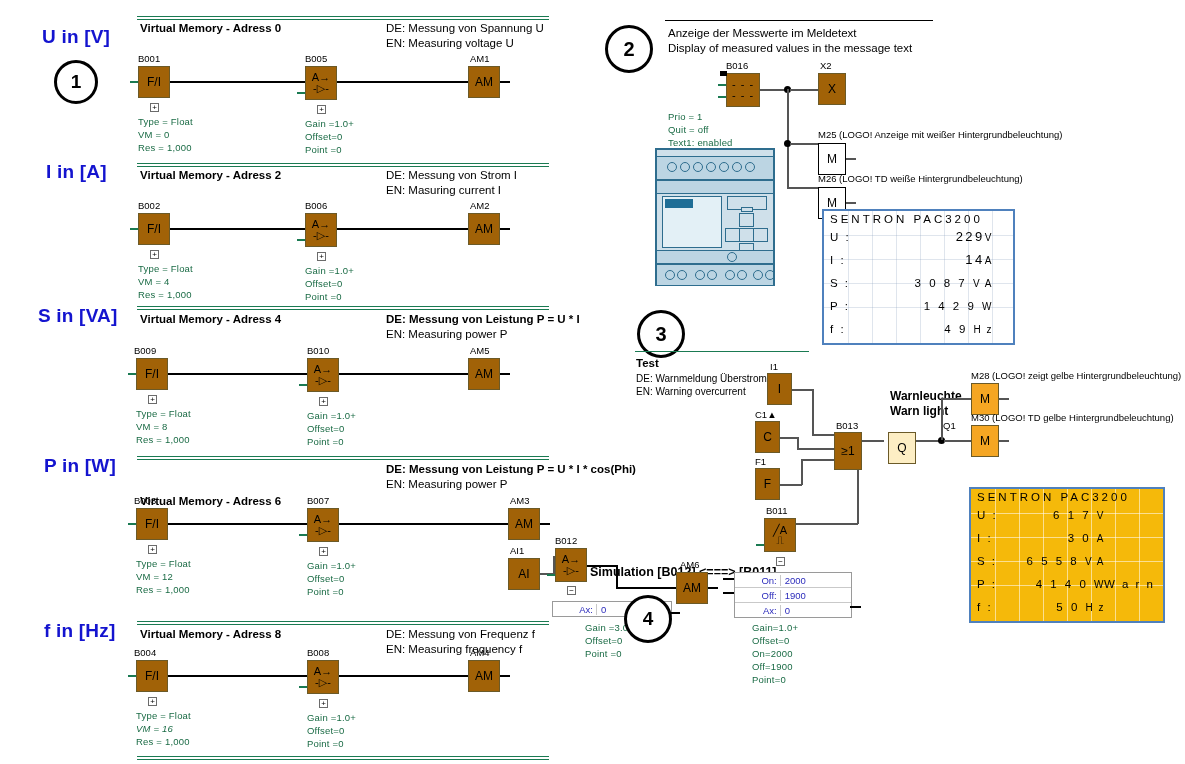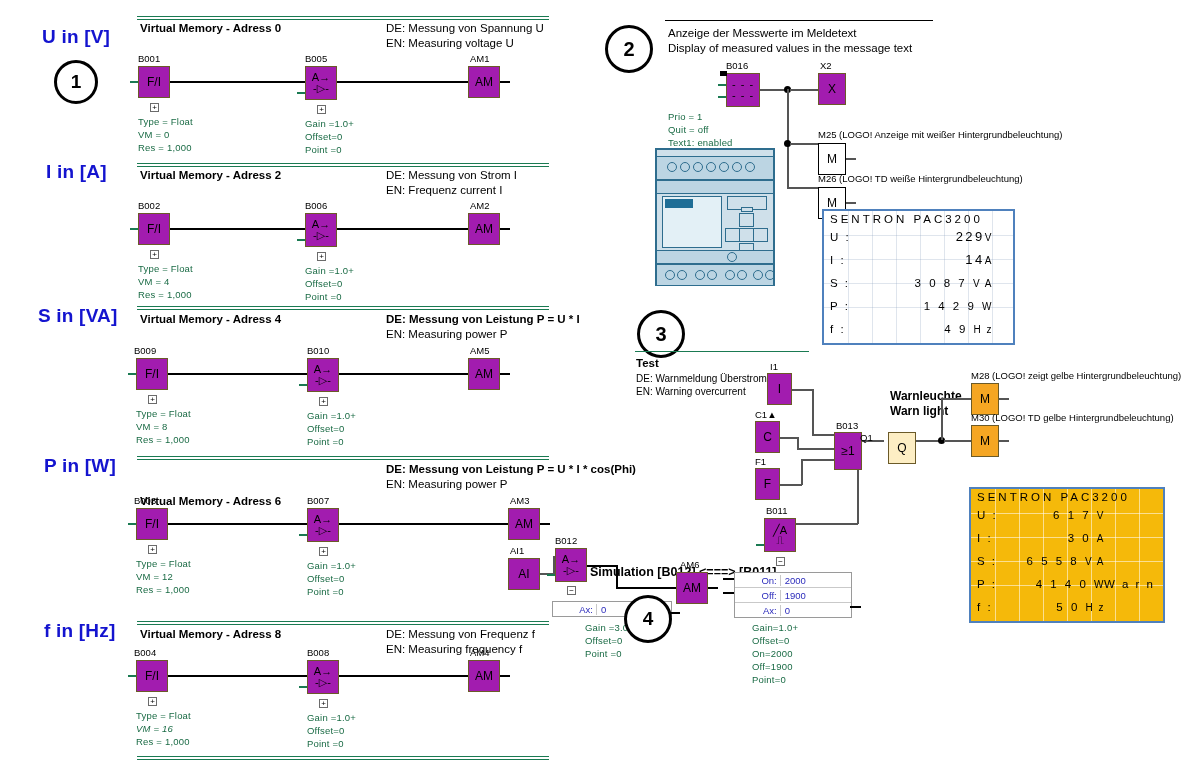--- a/index.html
+++ b/index.html
@@ -25,21 +25,21 @@
     border-top:1.5px solid #1a7a52;border-bottom:1.5px solid #1a7a52;
     height:2px;box-sizing:content-box;
   }
   .green-rule-single{border-top:1.5px solid #1a7a52;height:0;}
   
   .blk-title{font-size:11.5px;font-weight:bold;color:#000;white-space:nowrap;}
   .desc{font-size:11.5px;color:#000;white-space:nowrap;line-height:15px;}
   .desc-b{font-weight:bold;}
   
   .fb{
-    background:#a21caf;border:1px solid #6b5a28;box-sizing:border-box;
+    background:#a16207;border:1px solid #6b5a28;box-sizing:border-box;
     display:flex;align-items:center;justify-content:center;
     font-size:12px;color:#000;line-height:11px;text-align:center;
   }
   .fb.pale{background:#fdeec4;}
   .fb.orange{background:#f5a623;}
   .fb.white{background:#ffffff;border:1px solid #000;}
   .fb-label{
     position:absolute;font-size:9.5px;color:#000;white-space:nowrap;
     font-family:"Liberation Sans", sans-serif;
   }
@@ -133,21 +133,21 @@
 <div class="param" style="left:305px;top:143px;">Point =0</div>
 
 <div class="wire wire-h" style="left:337px;top:81px;width:131px;"></div>
 <div class="fb-label" style="left:470px;top:53px;">AM1</div>
 <div class="abs fb" style="left:468px;top:66px;width:32px;height:32px;">AM</div>
 <div class="wire wire-h" style="left:500px;top:81px;width:10px;"></div>
 
 <div class="abs green-rule" style="left:137px;top:163px;width:412px;"></div>
 <div class="abs blk-title" style="left:140px;top:169px;">Virtual Memory - Adress 2</div>
 <div class="abs desc" style="left:386px;top:168px;">DE: Messung von Strom I</div>
-<div class="abs desc" style="left:386px;top:183px;">EN: Frequenz current I</div>
+<div class="abs desc" style="left:386px;top:183px;">EN: Masuring current I</div>
 
 <div class="fb-label" style="left:138px;top:200px;">B002</div>
 <div class="abs fb" style="left:138px;top:213px;width:32px;height:32px;">F/I</div>
 <div class="stub" style="left:130px;top:228px;width:8px;"></div>
 <div class="expander" style="left:150px;top:250px;">+</div>
 <div class="param" style="left:138px;top:262px;">Type = Float</div>
 <div class="param" style="left:138px;top:275px;">VM = 4</div>
 <div class="param" style="left:138px;top:288px;">Res = 1,000</div>
 
 <div class="wire wire-h" style="left:170px;top:228px;width:135px;"></div>
@@ -421,21 +421,21 @@
 <div class="wire wire-v wire-thin" style="left:801px;top:459px;height:26px;width:1.5px;"></div>
 <div class="wire wire-h wire-thin" style="left:801px;top:459px;width:33px;height:1.5px;"></div>
 
 <div class="fb-label" style="left:836px;top:420px;">B013</div>
 <div class="abs fb" style="left:834px;top:432px;width:28px;height:38px;">≥1</div>
 <div class="wire wire-h wire-thin" style="left:862px;top:440px;width:22px;height:1.5px;"></div>
 
 <div class="warnlight-txt" style="left:890px;top:389px;">Warnleuchte</div>
 <div class="warnlight-txt" style="left:890px;top:404px;">Warn light</div>
 
-<div class="fb-label" style="left:860px;top:420px;margin-top:12px;">Q1</div>
+<div class="fb-label" style="left:943px;top:420px;">Q1</div>
 <div class="abs fb pale" style="left:888px;top:432px;width:28px;height:32px;">Q</div>
 <div class="wire wire-h wire-thin" style="left:916px;top:440px;width:30px;height:1.5px;"></div>
 <div class="junction" style="left:938px;top:437px;"></div>
 <div class="wire wire-v wire-thin" style="left:941px;top:398px;height:42px;width:1.5px;"></div>
 <div class="wire wire-h wire-thin" style="left:941px;top:398px;width:30px;height:1.5px;"></div>
 <div class="wire wire-h wire-thin" style="left:944px;top:440px;width:27px;height:1.5px;"></div>
 
 <div class="mlabel" style="left:971px;top:370px;">M28 (LOGO! zeigt gelbe Hintergrundbeleuchtung)</div>
 <div class="abs fb orange" style="left:971px;top:383px;width:28px;height:32px;">M</div>
 <div class="wire wire-h wire-thin" style="left:999px;top:398px;width:10px;height:1.5px;"></div>

